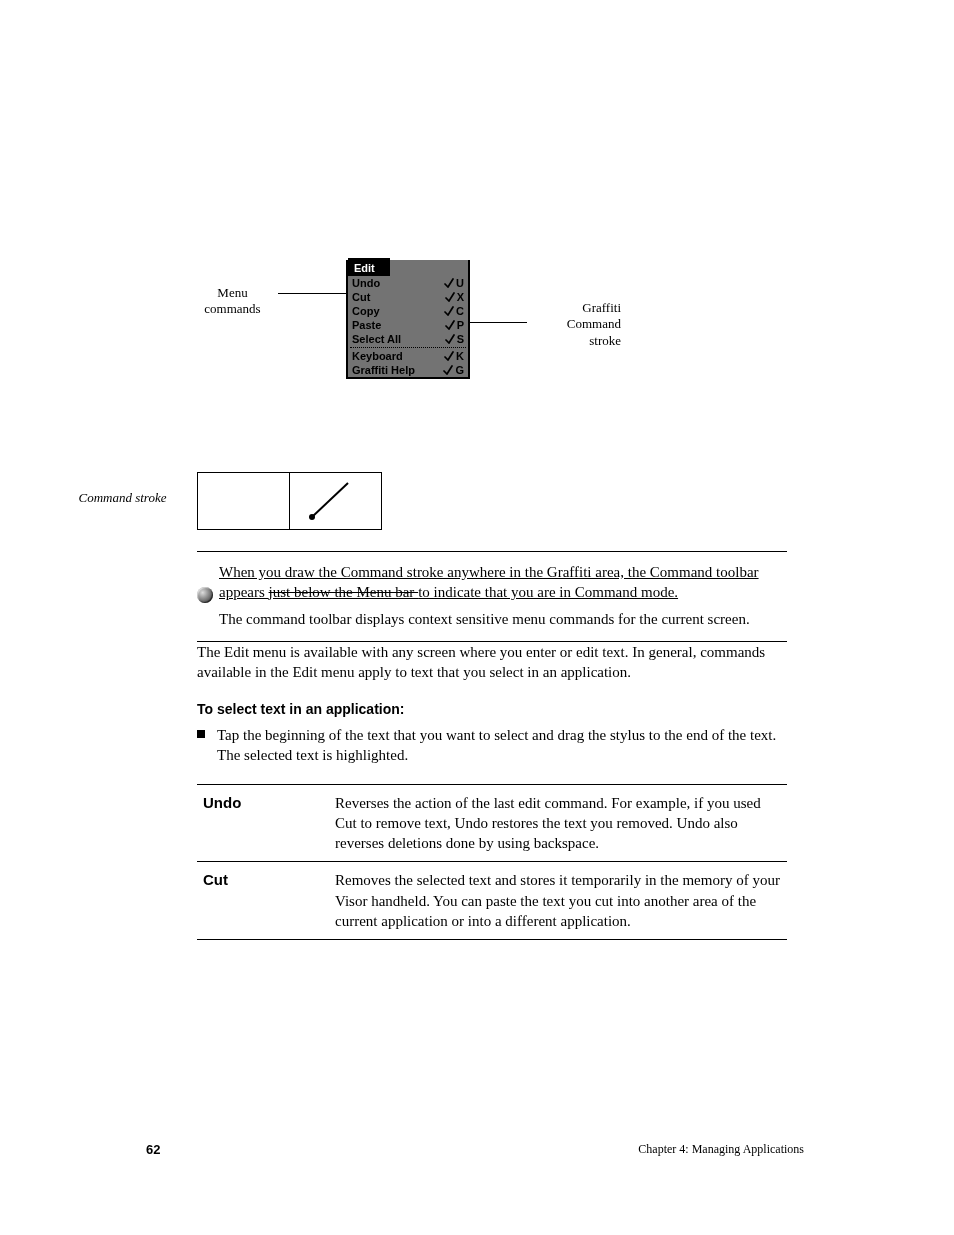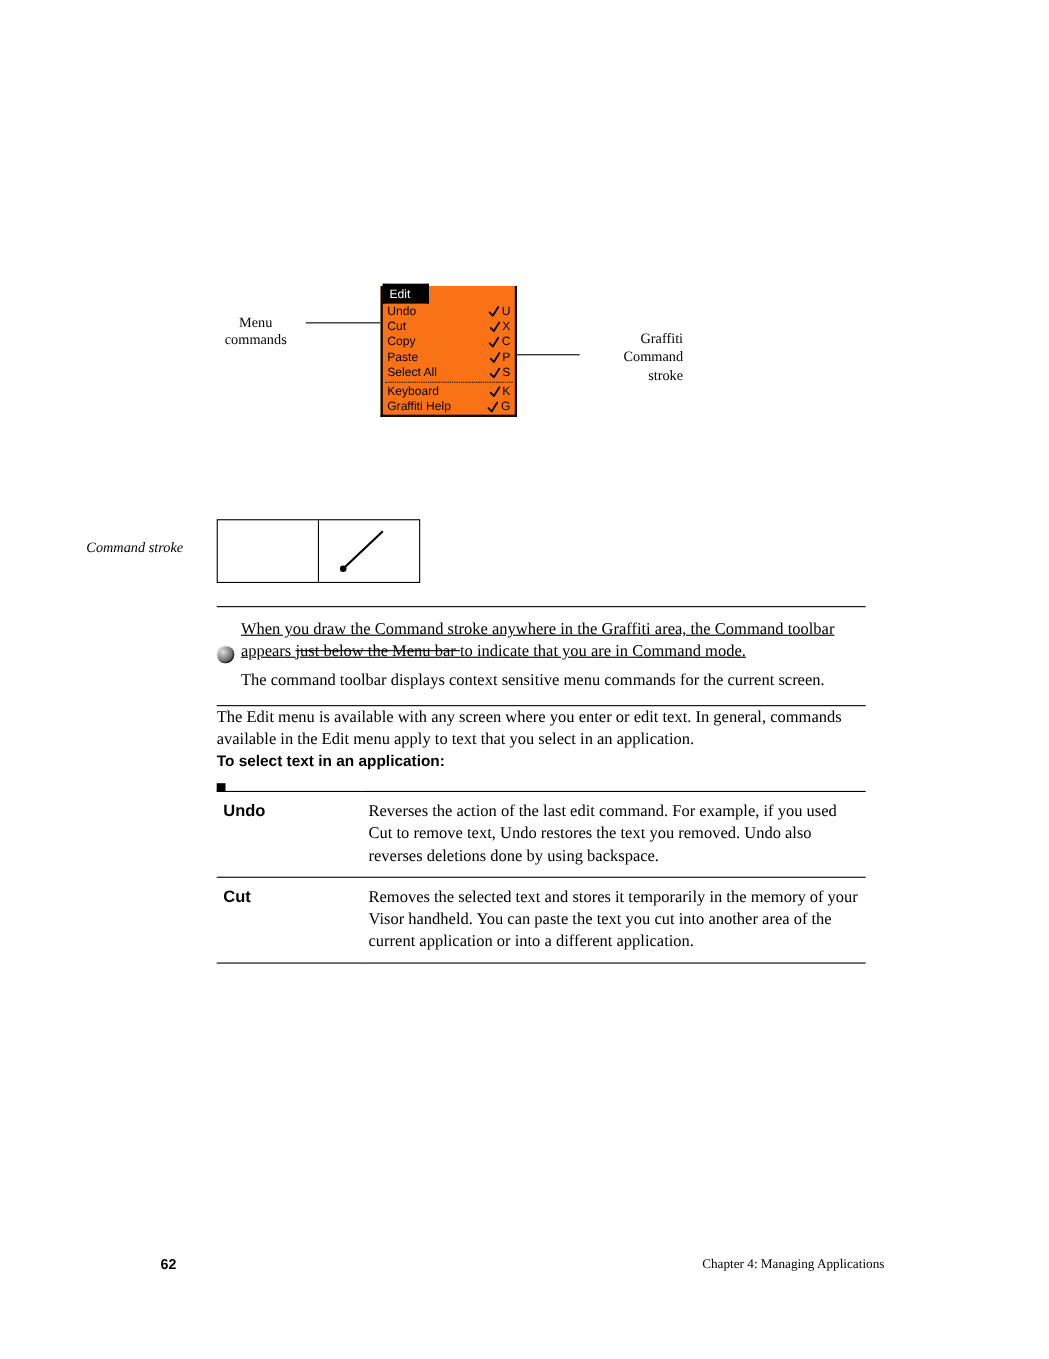--- a/index.html
+++ b/index.html
@@ -33,23 +33,23 @@
   }
 
   
   .pmenu {
     position: absolute;
     left: 346px;
     top: 260px;
     width: 120px;
     font-family: Verdana, Geneva, sans-serif;
     font-size: 11px;
-    font-weight: normal;
+    font-weight: bold;
     color: #000;
-    background: #f97316;
+    background: #737373;
     border: 2px solid #000;
     border-top-width: 0;
   }
   .pmenu .title {
     background: #000;
     color: #fff;
     padding: 2px 4px 2px 4px;
     width: 30px;
     margin-top: -2px;
     border: 2px solid #000;
@@ -266,23 +266,24 @@
         <span>When you draw the Command stroke anywhere in the Graffiti area, the Command toolbar appears </span>
         <span style="text-decoration:line-through;">just below the Menu bar </span>
         <span>to indicate that you are in Command mode.</span>
       </span>
     </div>
     <div style="margin-left:22px;">The command toolbar displays context sensitive menu commands for the current screen.</div>
     <div style="border-top:1px solid #000; margin-top:12px;"></div>
 
     <div>The Edit menu is available with any screen where you enter or edit text. In general, commands available in the Edit menu apply to text that you select in an application.</div>
 
-    <div style="font-family:Arial,Helvetica,sans-serif; font-weight:bold; font-size:14px; ">To select text in an application:</div>
+    <div style="font-family:Arial,Helvetica,sans-serif; font-weight:bold; font-size:14px; margin-top:18px;">To select text in an application:</div>
     <div style="margin:6px 0 18px 0; position:relative; padding-left:20px;">
       <span style="position:absolute; left:0; top:0; width:8px; height:8px; background:#000; display:inline-block; margin-top:5px;"></span>
+      <span>Tap the beginning of the text that you want to select and drag the stylus to the end of the text. The selected text is highlighted.</span>
     </div>
 
     <table class="cmdtbl">
       <tbody>
           <tr>
         <td class="cmd">Undo</td>
         <td>Reverses the action of the last edit command. For example, if you used Cut to remove text, Undo restores the text you removed. Undo also reverses deletions done by using backspace.</td>
       </tr>
       <tr>
         <td class="cmd">Cut</td>

